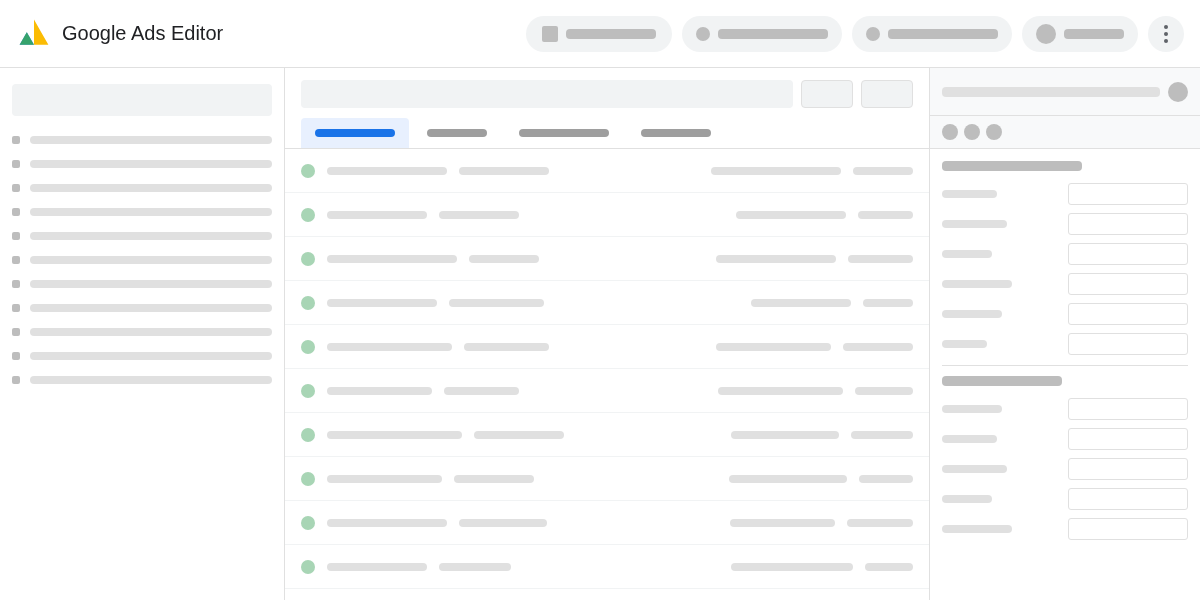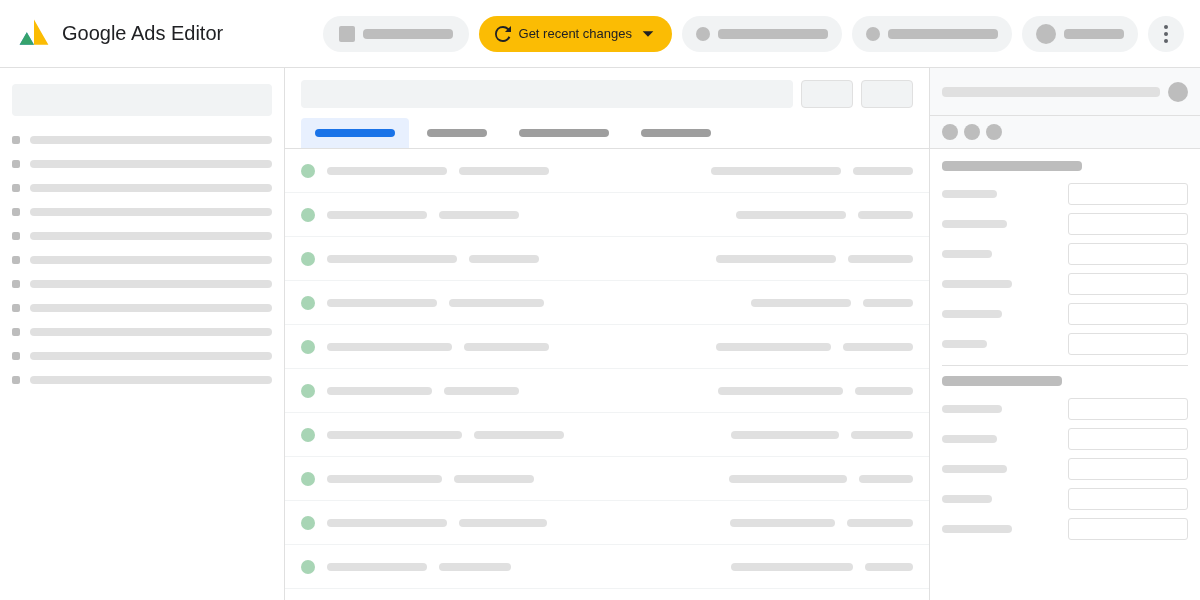--- a/index.html
+++ b/index.html
@@ -394,29 +394,20 @@
 
   <div class="header-spacer"></div>
 
   <div class="header-controls">
 
     <div class="header-pill">
       <div class="header-pill-icon"></div>
       <div class="header-pill-text"></div>
     </div>
 
-    <button class="get-recent-btn">
-      <svg viewBox="0 0 16 16" fill="currentColor">
-        <path d="M13.65 2.35A7.958 7.958 0 0 0 8 0a8 8 0 1 0 0 16 8 8 0 0 0 7.33-4.85l-1.93-.78A6 6 0 1 1 8 2a5.93 5.93 0 0 1 4.22 1.78L10 6h6V0l-2.35 2.35z"></path>
-      </svg>
-      <span>Get recent changes</span>
-      <svg width="12" height="12" viewBox="0 0 12 12" fill="currentColor">
-        <path d="M2 4l4 4 4-4"></path>
-      </svg>
-    </button>
 
     <div class="header-pill-sm">
       <div class="header-pill-sm-icon"></div>
       <div class="header-pill-sm-text"></div>
     </div>
 
     <div class="header-pill-sm">
       <div class="header-pill-sm-icon"></div>
       <div class="header-pill-sm-text"></div>
     </div>

